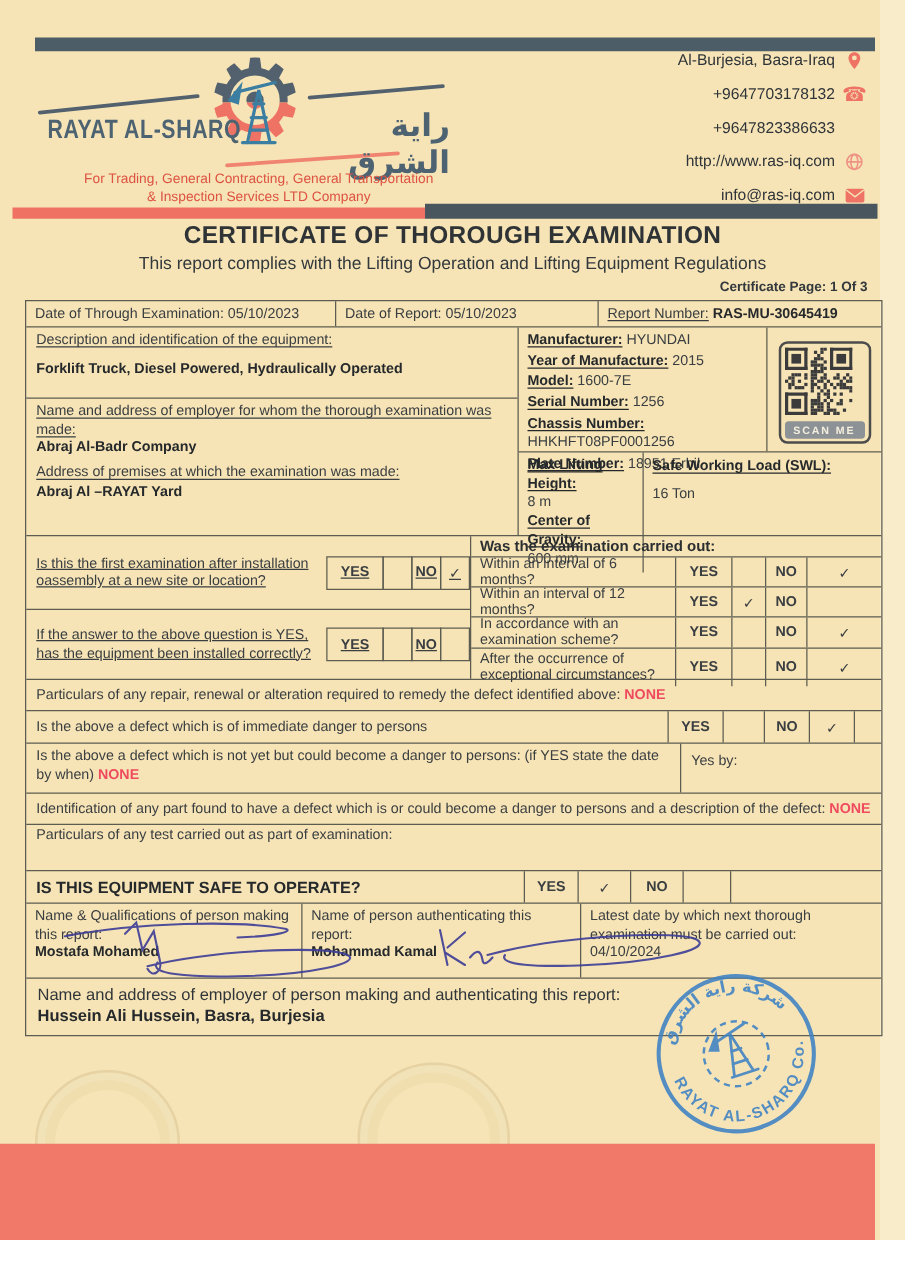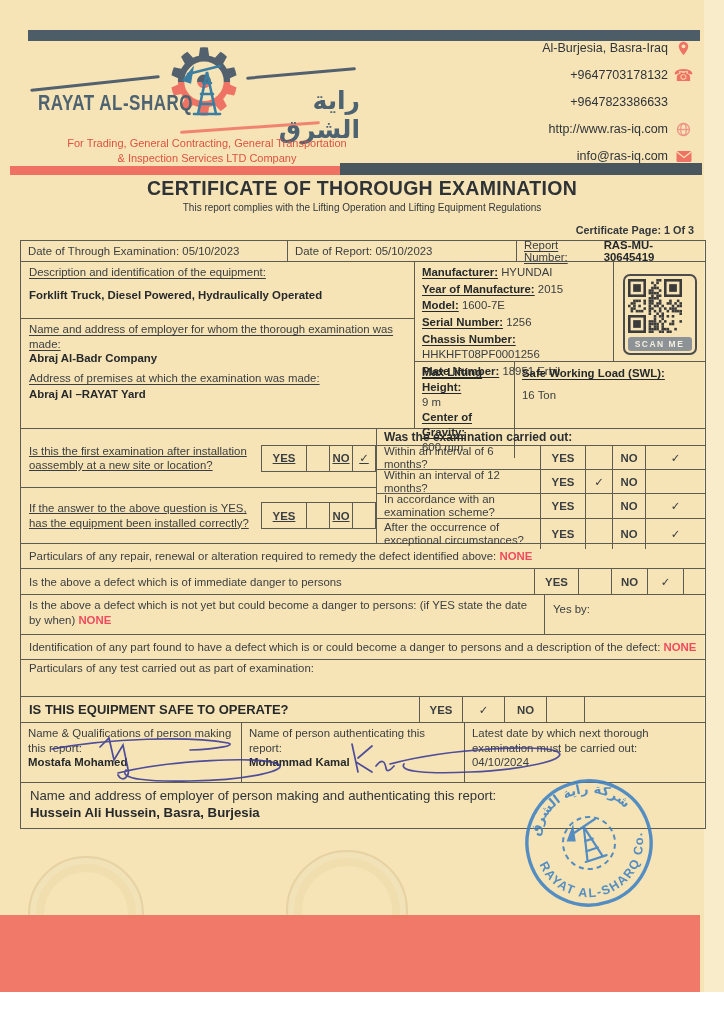--- a/index.html
+++ b/index.html
@@ -34,36 +34,36 @@
   .contact-row{display:flex;justify-content:flex-end;align-items:center;height:20px;margin-bottom:7px;}
   .contact-text{font-size:12.5px;color:#2f3439;font-weight:500;}
   .contact-ic{width:17px;height:17px;margin-left:7px;display:flex;align-items:center;justify-content:center;}
   .phone-glyph{color:#ee7365;font-size:16px;font-family:"DejaVu Sans",sans-serif;}
   .ic-empty{width:17px;}
 
   
   .doc-title{position:absolute;left:0;top:177px;width:724px;text-align:center;
              font-size:19.5px;font-weight:bold;color:#2f3336;letter-spacing:.3px;}
   .doc-sub{position:absolute;left:0;top:202px;width:724px;text-align:center;
-           font-size:10px;color:#33383c;}
+           font-size:14px;color:#33383c;}
   .cert-page{position:absolute;right:30px;top:224px;font-size:10.8px;font-weight:bold;color:#33383c;}
 
   
   .form{position:absolute;left:20px;top:240px;width:686px;border:1.3px solid #5d5c50;
         box-sizing:border-box;font-size:11.4px;color:#3a3e41;}
   .row{display:flex;border-bottom:1px solid #5d5c50;box-sizing:border-box;}
   .row:last-child{border-bottom:none;}
   .cell{box-sizing:border-box;padding:3px 7px;}
   .vline{border-left:1px solid #5d5c50;}
   .u{text-decoration:underline;text-underline-offset:2px;}
   .b{font-weight:bold;color:#26292b;}
   .red{color:#ef4b5e;font-weight:bold;}
   .chk{font-family:"DejaVu Sans",sans-serif;text-align:center;}
 
-  .r-dates{height:21px;align-items:center;gap:19px;}
+  .r-dates{height:21px;align-items:center;}
   .r-dates .cell{height:100%;display:flex;align-items:center;}
 
   .r-equip{height:167px;}
   .equip-left{width:393px;display:flex;flex-direction:column;}
   .eq-a{height:57px;border-bottom:1px solid #5d5c50;box-sizing:border-box;padding:4px 8px;}
   .eq-b{flex:1;padding:3px 8px;}
   .equip-right{flex:1;display:flex;flex-direction:column;}
   .eq-top{display:flex;height:100px;border-bottom:1px solid #5d5c50;box-sizing:border-box;}
   .mfg{width:198px;padding:3px 7px;box-sizing:border-box;}
   .mfg div{margin-bottom:1.5px;line-height:15.2px;}
@@ -383,21 +383,21 @@
                   <rect x="15" y="20" width="1" height="1" fill="#3b3b3b"></rect>
                   <rect x="16" y="20" width="1" height="1" fill="#3b3b3b"></rect>
                 </svg>
               <div class="scanme">SCAN ME</div>
             </div>
           </div>
         </div>
         <div class="eq-bottom">
           <div class="liftcell">
             <div class="u b">Max Lifting Height:</div>
-            <div>9 m</div>
+            <div>8 m</div>
             <div class="u b">Center of Gravity:</div>
             <div>600 mm</div>
           </div>
           <div class="swlcell">
             <div class="u b">Safe Working Load (SWL):</div>
             <div style="margin-top:6px">16 Ton</div>
           </div>
         </div>
       </div>
     </div>

